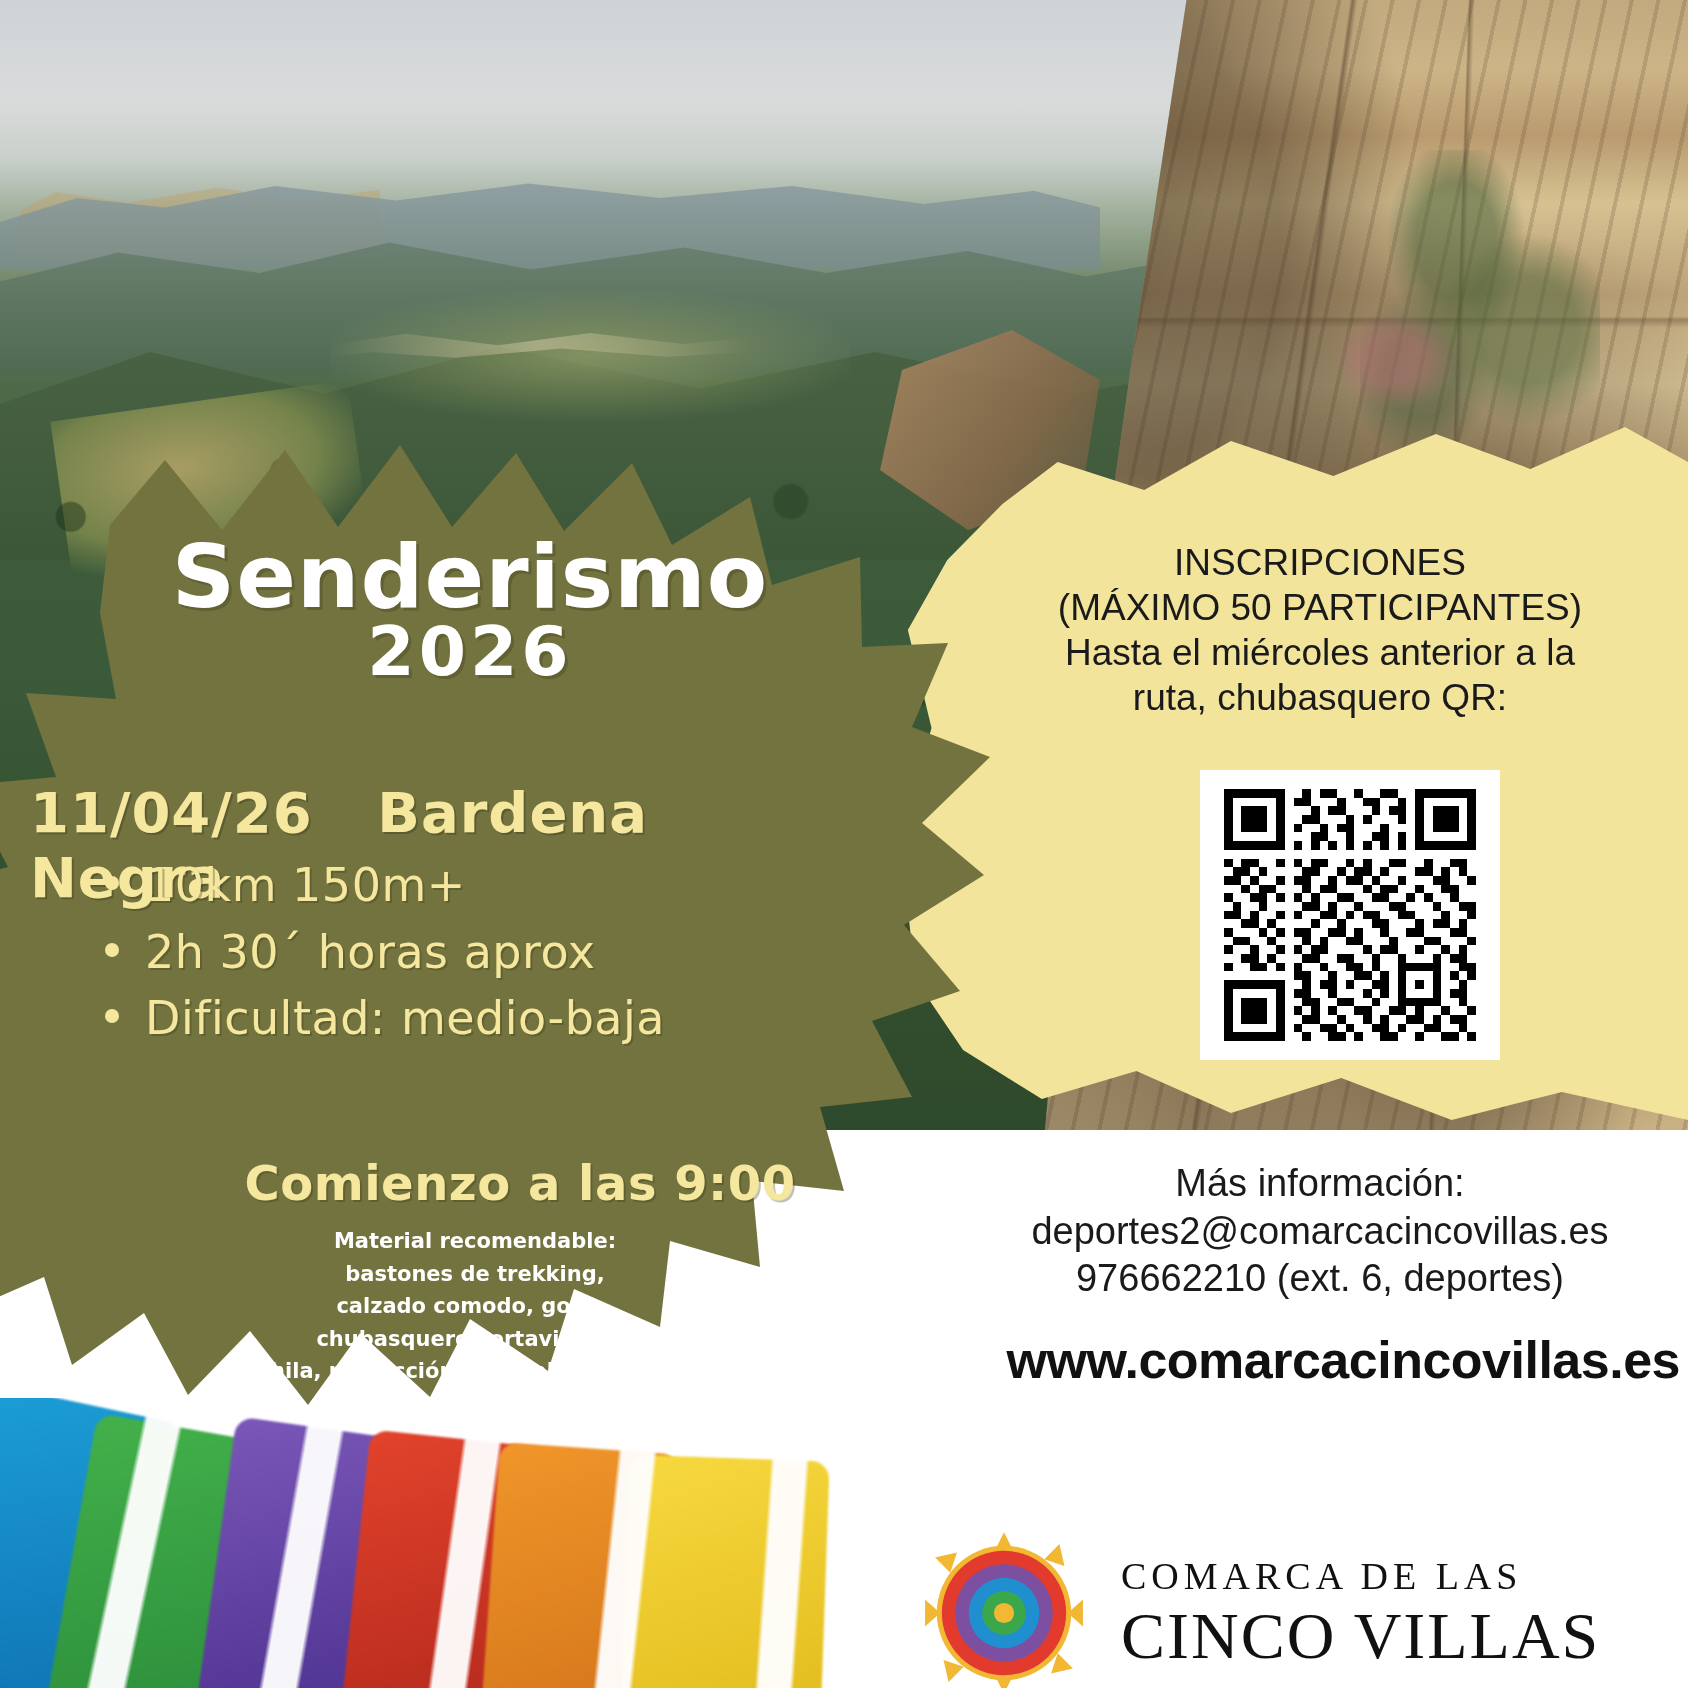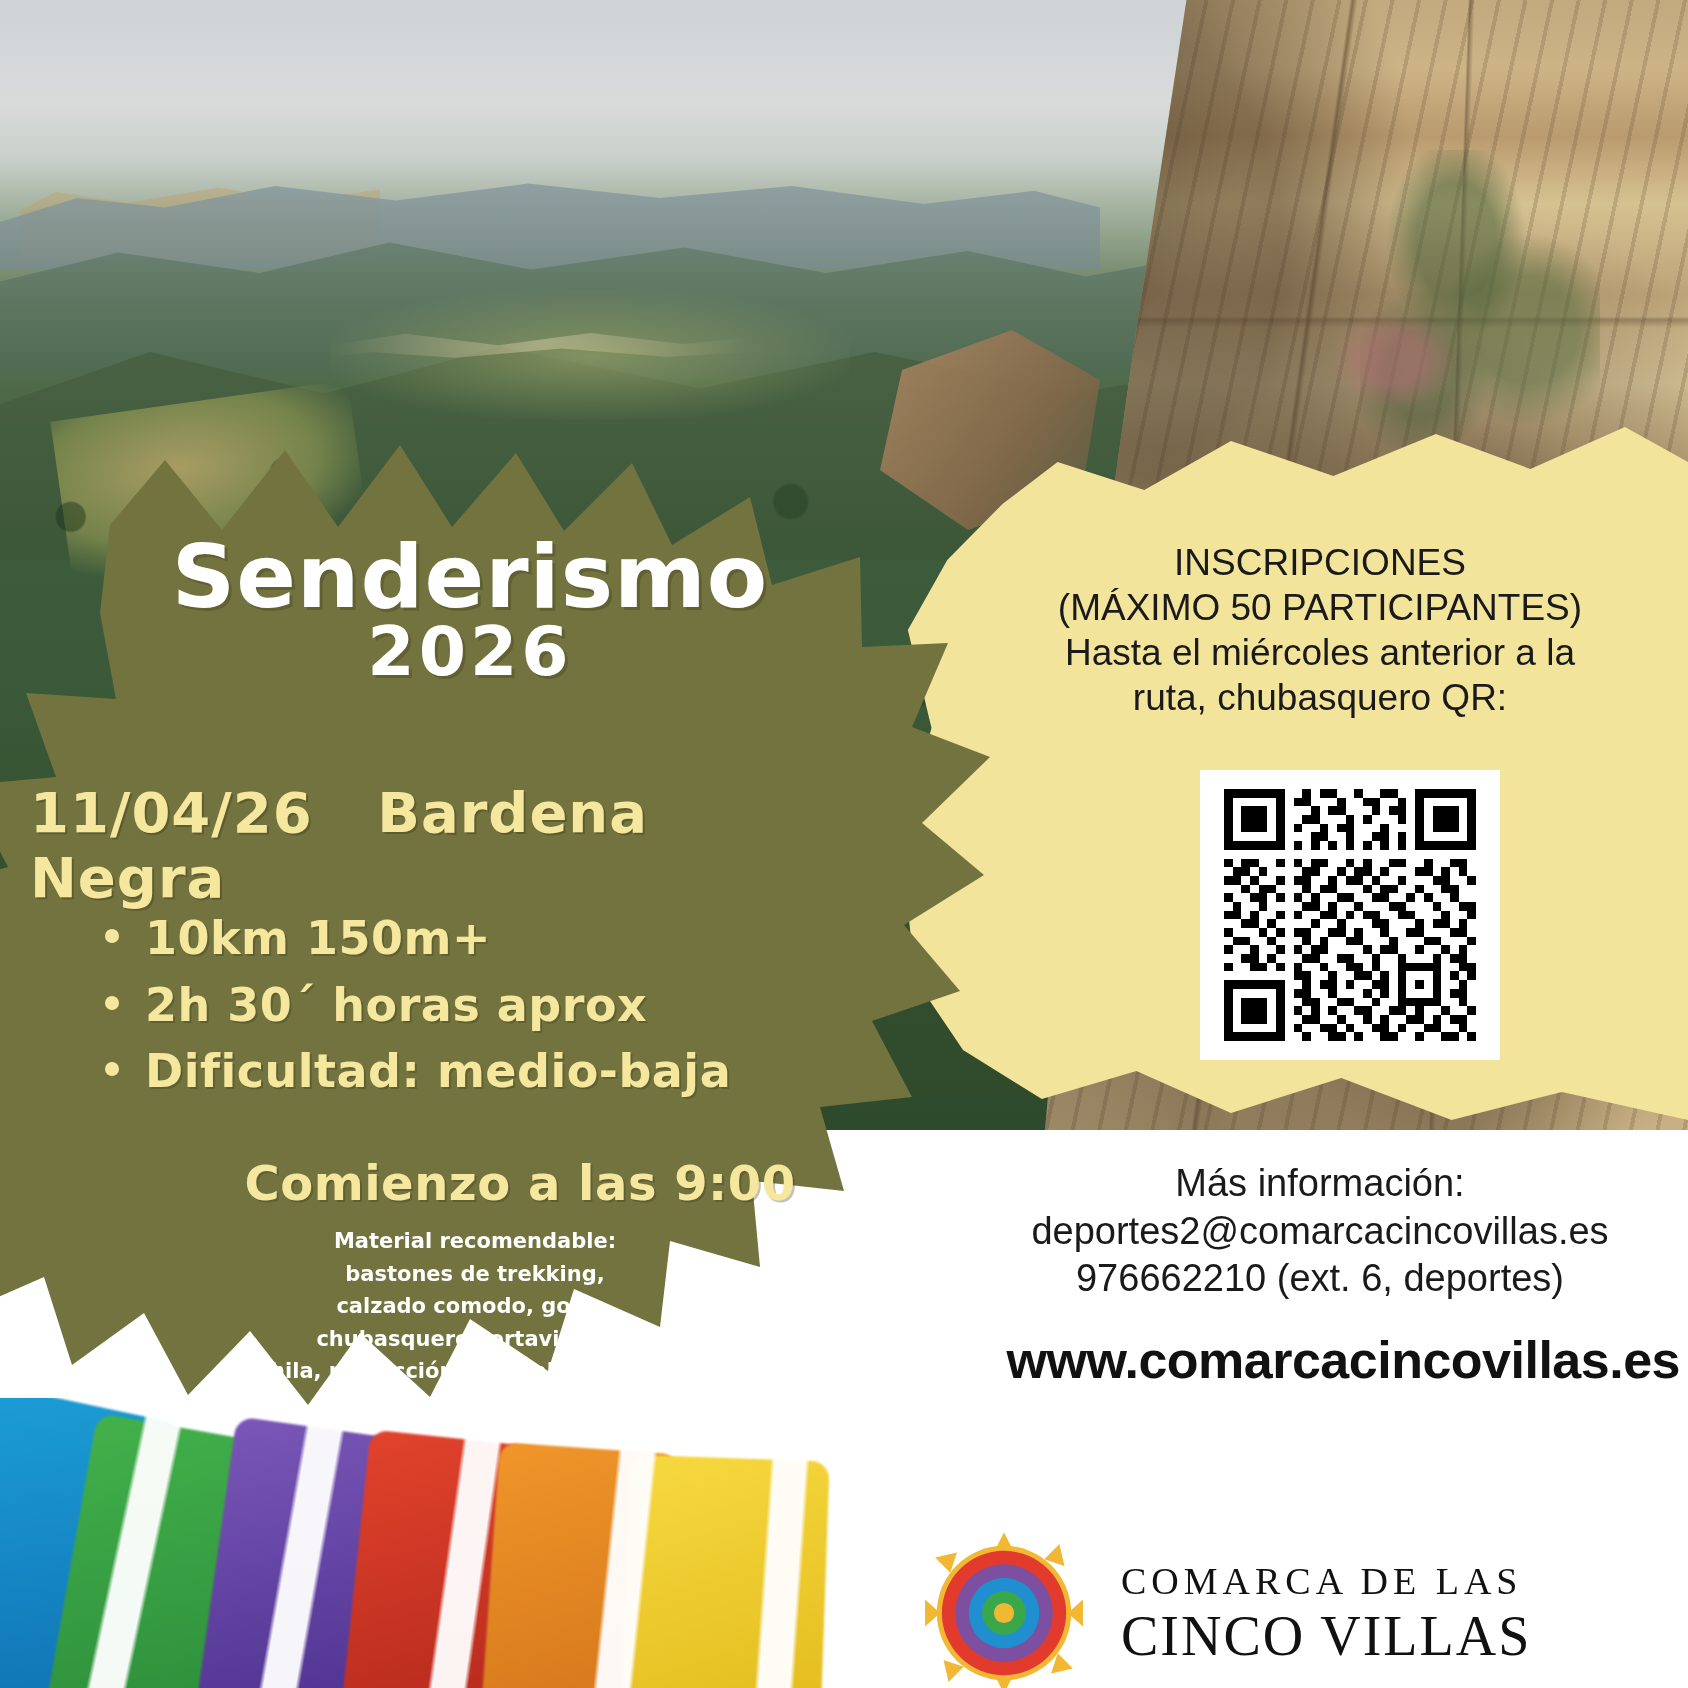--- a/index.html
+++ b/index.html
@@ -207,25 +207,25 @@
     color:#f5e79e;
     font-family:"DejaVu Sans", sans-serif;
     font-weight:bold;
     font-size:56px;
     letter-spacing:1px;
     text-shadow:2px 2px 0 rgba(50,50,25,.35);
   }
   .dateline .place{margin-left:44px;}
 
   .bullets{
-    position:absolute;left:95px;top:905px;width:760px;
+    position:absolute;left:95px;top:852px;width:760px;
     list-style:none;margin:0;padding:0;
     color:#f5e79e;
     font-family:"DejaVu Sans", sans-serif;
-    font-weight:bold;
+    font-weight:normal;
     font-size:46px;
     line-height:1.45;
     letter-spacing:.5px;
     text-shadow:2px 2px 0 rgba(50,50,25,.3);
   }
   .bullets li{position:relative;padding-left:50px;}
   .bullets li::before{
     content:"";position:absolute;left:10px;top:24px;
     width:14px;height:14px;border-radius:50%;background:#f5e79e;
   }
@@ -289,21 +289,21 @@
     display:flex;align-items:center;gap:33px;
   }
   .logo-mark{width:168px;height:168px;flex:0 0 auto;}
   .logo-text{display:flex;flex-direction:column;justify-content:center;line-height:1;}
   .logo-top{
     font-family:"Liberation Serif", serif;
     font-size:38px;letter-spacing:5px;color:#111;margin-bottom:8px;
   }
   .logo-main{
     font-family:"Liberation Serif", serif;
-    font-size:56px;letter-spacing:2px;color:#111;
+    font-size:66px;letter-spacing:2px;color:#111;
   }
 </style>
 </head>
 <body>
 
 <div class="poster">
 
   <div class="photo">
     <div class="mesa"></div>
     <div class="ridge1"></div>

